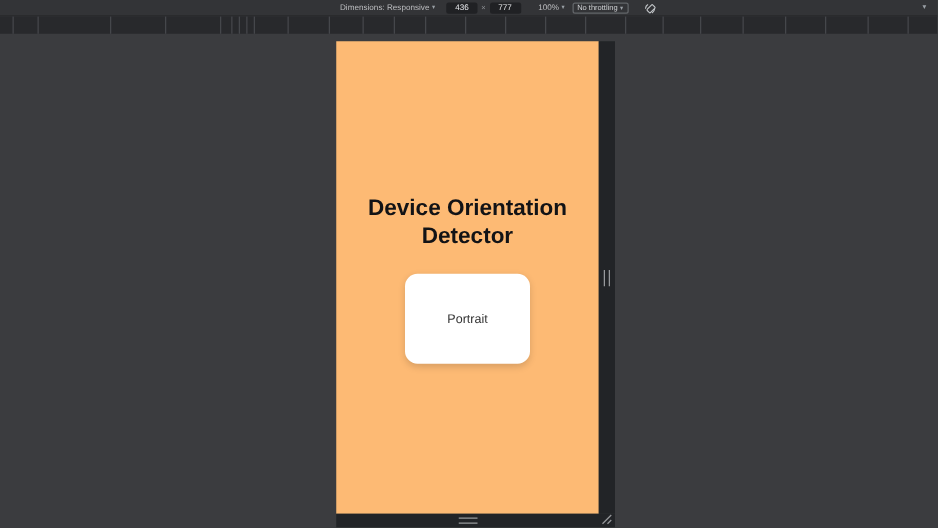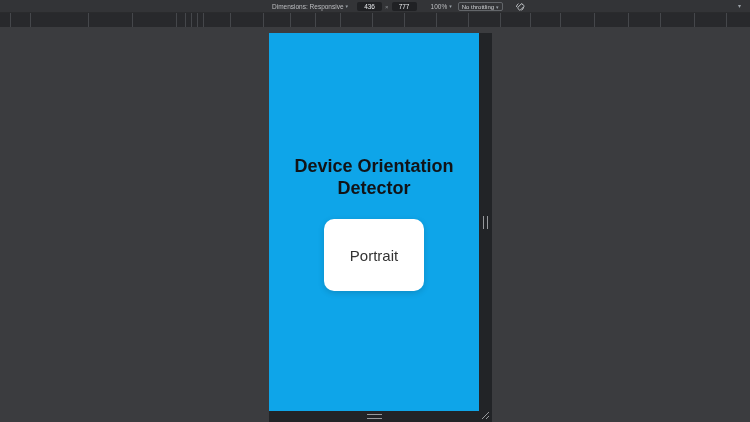--- a/index.html
+++ b/index.html
@@ -66,21 +66,21 @@
     margin:122px 8px 0 8px;
     font-size:18px;line-height:22px;font-weight:bold;
     color:#121316;text-align:center;
   }
   .card{
     position:absolute;left:55px;top:186px;width:100px;height:72px;
     background:#ffffff;border-radius:10px;
     box-shadow:0 2px 6px rgba(0,0,0,0.15);
     display:flex;align-items:center;justify-content:center;
   }
-  .card-label{font-size:15px;color:#333333;}
+  .card-label{font-size:10px;color:#333333;}
 
   
   .resizer-right{
     position:absolute;left:479px;top:6px;width:13px;height:378px;
     background:#222427;display:flex;align-items:center;justify-content:center;
     cursor:ew-resize;
   }
   .grip-v{
     width:3px;height:13px;
     border-left:1.5px solid #97999c;border-right:1.5px solid #97999c;
@@ -155,21 +155,21 @@
     <div class="tick" style="left: 560px;"></div>
     <div class="tick" style="left: 594px;"></div>
     <div class="tick" style="left: 628px;"></div>
     <div class="tick" style="left: 660px;"></div>
     <div class="tick" style="left: 694px;"></div>
     <div class="tick" style="left: 726px;"></div>
   </div>
 
 <div class="canvas">
 
-  <div class="viewport" style="background: #0ea5e9;">
+  <div class="viewport" style="background: #fdba74;">
     <div class="page-title">Device Orientation Detector</div>
     <div class="card" style="background: rgb(255, 255, 255);">
       <span class="card-label">Portrait</span>
     </div>
   </div>
 
   <div class="resizer-right">
     <div class="grip-v"></div>
   </div>
 

